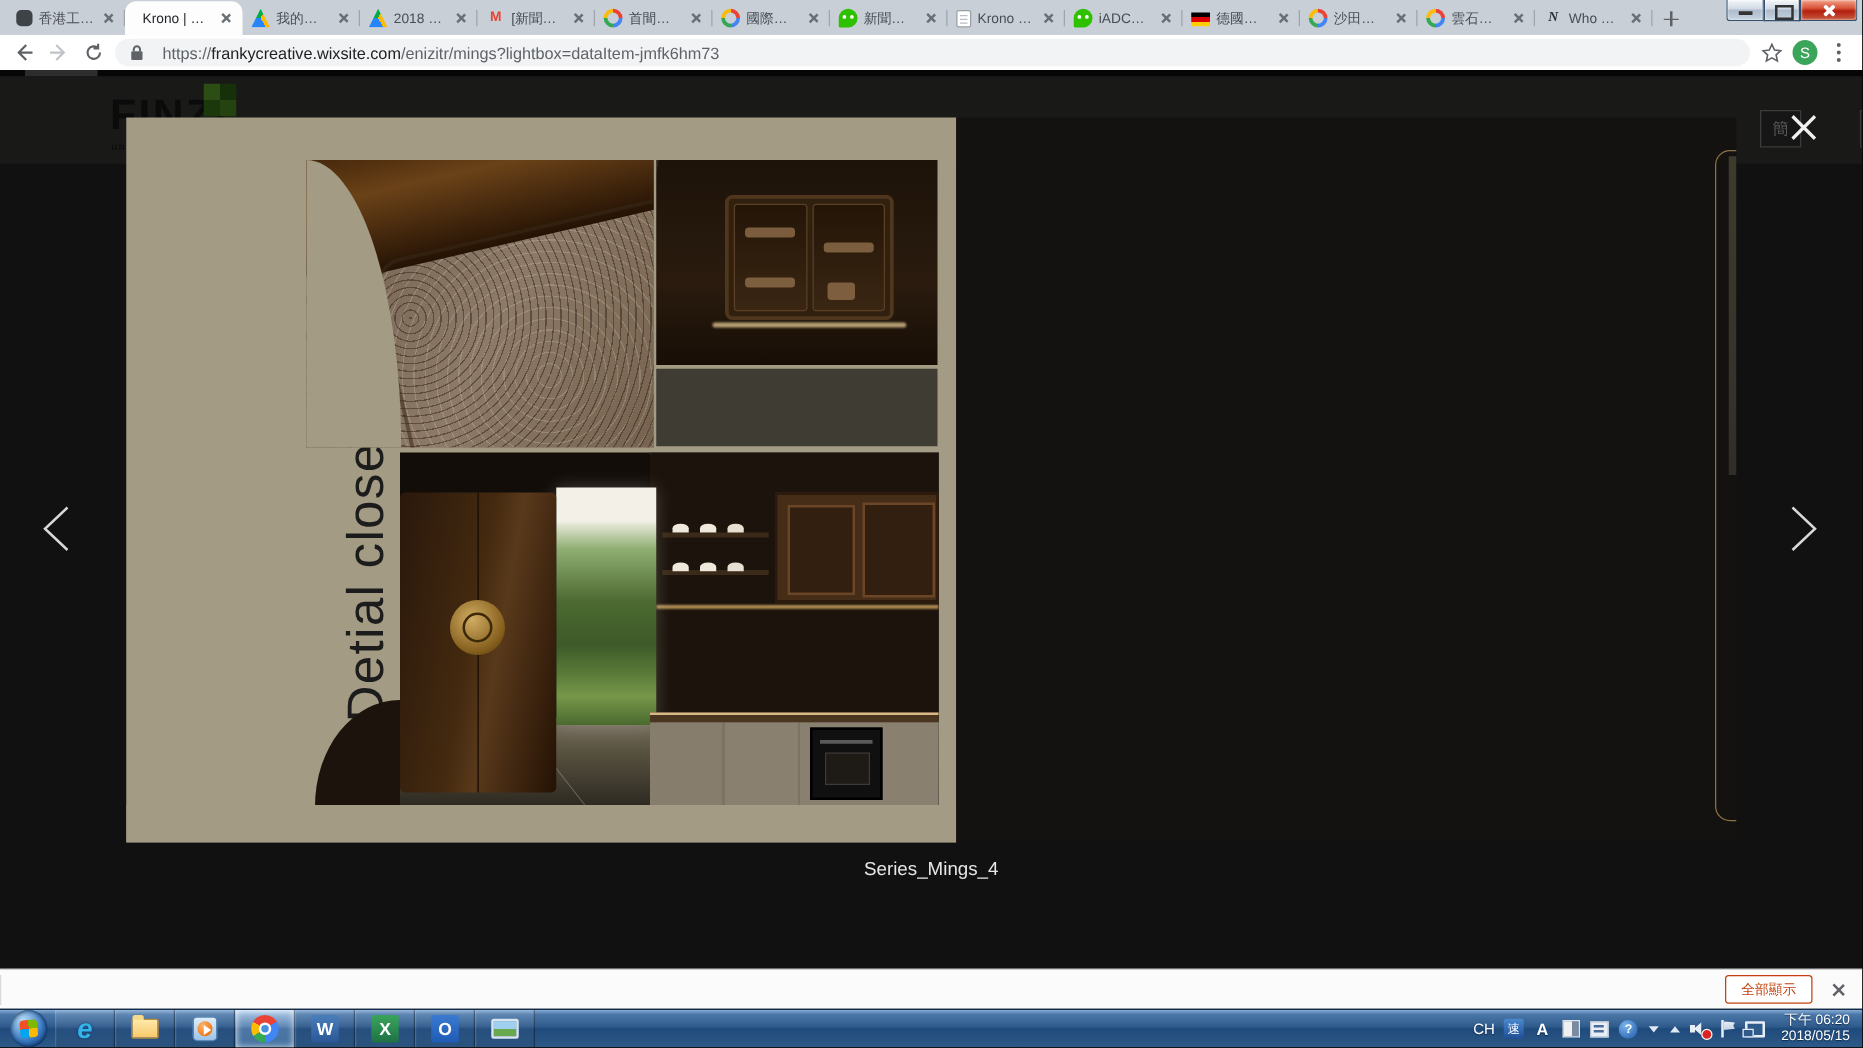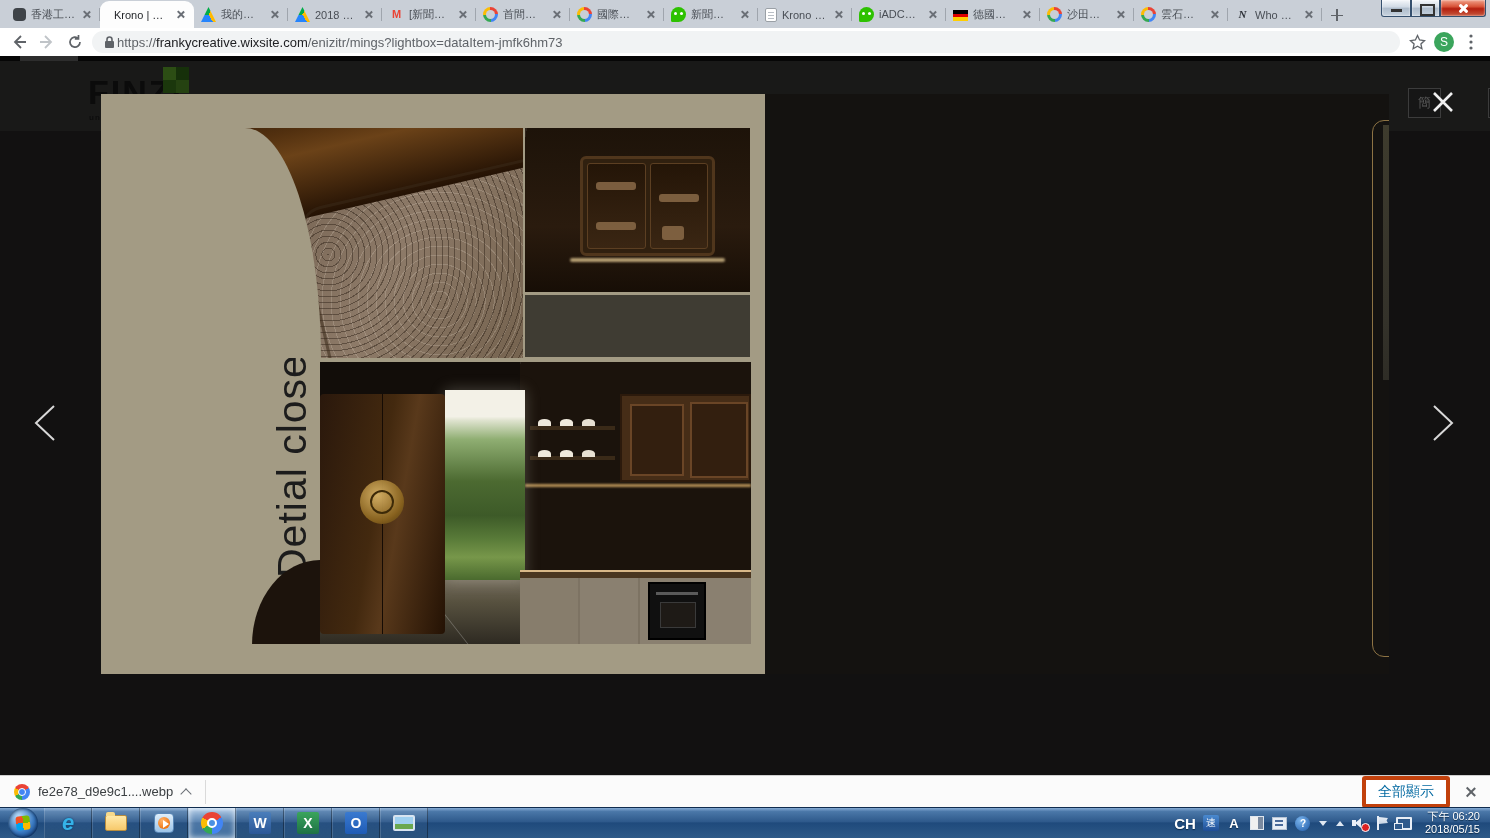--- a/index.html
+++ b/index.html
@@ -46,21 +46,21 @@
   .winbtn.min::before { content:""; position:absolute; left:9px; bottom:4px; width:11px; height:3px; background:#333; }
   .winbtn.max::before { content:""; position:absolute; left:8px; top:4px; width:11px; height:8px; border:2px solid #333; }
   .winbtn.close::before, .winbtn.close::after { content:""; position:absolute; left:21px; top:3px; width:3px; height:11px; background:#fff; border-radius:1px; }
   .winbtn.close::before { transform:rotate(45deg); } .winbtn.close::after { transform:rotate(-45deg); }
 
   
   .toolbar { position:absolute; top:28px; left:0; width:1490px; height:28px; background:#fff;
              display:flex; align-items:center; padding:0 8px; gap:6px; }
   .tbicon { width:22px; height:22px; display:flex; align-items:center; justify-content:center; flex:none; }
   .omnibox { flex:1; height:22px; background:#f1f3f4; border-radius:11px; display:flex; align-items:center;
-             padding:0 10px; gap:1px; font-size:13px; color:#5f6368; }
+             padding:0 10px; gap:14px; font-size:13px; color:#5f6368; }
   .omni-host { color:#202124; }
   .avatar { width:20px; height:20px; border-radius:50%; background:#3ba55c; color:#fff; font-size:12px;
             display:flex; align-items:center; justify-content:center; }
 
   
   .content { position:absolute; top:56px; left:0; width:1490px; height:719px; background:#121111; overflow:hidden; }
   .topblack { position:absolute; top:0; left:0; width:1490px; height:5px; background:#060606; }
   .topblack-tab { position:absolute; top:0; left:20px; width:58px; height:5px; background:#2d2d2d; }
   .siteheader { position:absolute; top:5px; left:0; width:1490px; height:70px; background:#191918; }
   .finzi { position:absolute; left:88px; top:12px; color:#0b0b0b; font-weight:800; font-size:34px; letter-spacing:2px; }
@@ -146,21 +146,21 @@
            display:flex; align-items:center; }
   .dl-item { display:flex; align-items:center; gap:8px; padding:0 14px; height:100%; }
   .chromedot { width:16px; height:16px; border-radius:50%; position:relative;
       background:conic-gradient(from -60deg,#ea4335 0 33%,#4285f4 33% 66%,#34a853 66% 83%,#fbbc05 83%); }
   .chromedot::after { content:""; position:absolute; inset:4px; background:#4285f4; border:1.5px solid #fff; border-radius:50%; }
   .dl-name { font-size:13px; color:#3c4043; }
   .dl-caret { width:10px; height:10px; position:relative; }
   .dl-caret::before { content:""; position:absolute; left:1px; top:3px; width:7px; height:7px; border-left:1.5px solid #6a6f76; border-top:1.5px solid #6a6f76; transform:rotate(45deg); }
   .dl-sep { width:1px; height:24px; background:#dadada; }
   .dl-right { margin-left:auto; display:flex; align-items:center; gap:14px; padding-right:12px; }
-  .showall { border:4px solid #c2410c; border-radius:3px; padding:3px 12px; font-size:14px; color:#0369a1; background:#fff; }
+  .showall { border:1px solid #c2410c; border-radius:3px; padding:3px 12px; font-size:11px; color:#c2410c; background:#fff; }
   .dl-x { width:14px; height:14px; position:relative; }
   .dl-x::before,.dl-x::after { content:""; position:absolute; left:6px; top:1px; width:1.5px; height:12px; background:#5f6368; }
   .dl-x::before { transform:rotate(45deg); } .dl-x::after { transform:rotate(-45deg); }
 
   
   .taskbar { position:absolute; top:807px; left:0; width:1490px; height:31px;
       background:linear-gradient(180deg,#86abd4 0,#4a77a8 12%,#2f5a8c 45%,#1f4a7c 50%,#2e5a88 100%);
       border-top:1px solid #102c4e; display:flex; align-items:center; }
   .orb { width:30px; height:30px; border-radius:50%; margin:0 6px 0 8px; position:relative; flex:none;
       background:radial-gradient(circle at 35% 28%, #b8ddf8, #3a7ac2 55%, #123c78 90%); box-shadow:inset 0 0 4px #02142e; }
@@ -181,21 +181,21 @@
       background:conic-gradient(from -60deg,#ea4335 0 33%,#4285f4 33% 66%,#34a853 66% 83%,#fbbc05 83%); }
   .ico-chrome::after { content:""; position:absolute; inset:6px; background:#4a90e2; border:2px solid #fff; border-radius:50%; }
   .ico-office { width:22px; height:22px; border-radius:2px; color:#fff; font-weight:bold; font-size:14px;
       display:flex; align-items:center; justify-content:center; }
   .ico-word { background:linear-gradient(#4a7ebb,#2b5797); }
   .ico-excel { background:linear-gradient(#3aa55c,#1e7145); }
   .ico-outlook { background:linear-gradient(#3a7ad0,#1f5bb5); }
   .ico-photo { width:22px; height:16px; border:2px solid #d8e4f0; border-radius:2px;
       background:linear-gradient(#9fd0f0 0 55%, #6aa84f 55%); }
   .tray { margin-left:auto; display:flex; align-items:center; gap:7px; padding-right:10px; color:#fff; }
-  .tray-txt { font-size:15px; text-shadow:0 1px 1px #0a2a4a;font-weight:bold; }
+  .tray-txt { font-size:12px; text-shadow:0 1px 1px #0a2a4a; }
   .tray-ico { width:16px; height:16px; display:flex; align-items:center; justify-content:center; font-size:11px; flex:none; }
   .ime-blue { background:linear-gradient(#4a8ad0,#1f4e96); color:#fff; border-radius:2px; font-size:10px; }
   .ime-a { font-weight:bold; font-size:13px; }
   .ime-panel { width:14px; height:14px; background:linear-gradient(90deg,#f0f0f0 0 55%, #7a8aa0 55%); border:1px solid #dfe6ee; }
   .ime-tools { width:15px; height:13px; background:#e8eef6; border:1px solid #b8c4d4; position:relative; }
   .ime-tools::before { content:""; position:absolute; left:2px; top:2px; width:8px; height:2px; background:#4a6a9a; box-shadow:0 4px 0 #4a6a9a; }
   .ico-help { width:15px; height:15px; border-radius:50%; background:radial-gradient(circle at 35% 30%, #7ab4ec, #1e5aa8); font-size:10px; font-weight:bold; color:#fff; display:flex; align-items:center; justify-content:center; }
   .tiny-caret { width:0; height:0; border-left:4px solid transparent; border-right:4px solid transparent; border-bottom:5px solid #dfe8f2; }
   .spk { position:relative; width:16px; height:14px; }
   .spk::before { content:""; position:absolute; left:0; top:4px; width:4px; height:6px; background:#e8eef6; }
@@ -413,28 +413,24 @@
       <svg width="26" height="38" viewBox="0 0 26 38">
           <path d="M22 2 L4 19 L22 36" stroke="#d8d8d8" stroke-width="2" fill="none"></path>
         </svg>
     </div>
     <div class="lb-arrow" style="left:1430px;">
       <svg width="26" height="38" viewBox="0 0 26 38">
           <path d="M4 2 L22 19 L4 36" stroke="#d8d8d8" stroke-width="2" fill="none"></path>
         </svg>
     </div>
 
+    <div class="lb-caption">Series_Mings_4</div>
   </div>
 
   <div class="dlbar">
-    <div class="dl-item">
-      <span class="chromedot"></span>
-      <span class="dl-name">fe2e78_d9e9c1....webp</span>
-      <span class="dl-caret"></span>
-    </div>
     <div class="dl-sep"></div>
     <div class="dl-right">
       <span class="showall">全部顯示</span>
       <span class="dl-x"></span>
     </div>
   </div>
 
   <div class="taskbar">
     <div class="orb">
         <div class="flag"></div>

